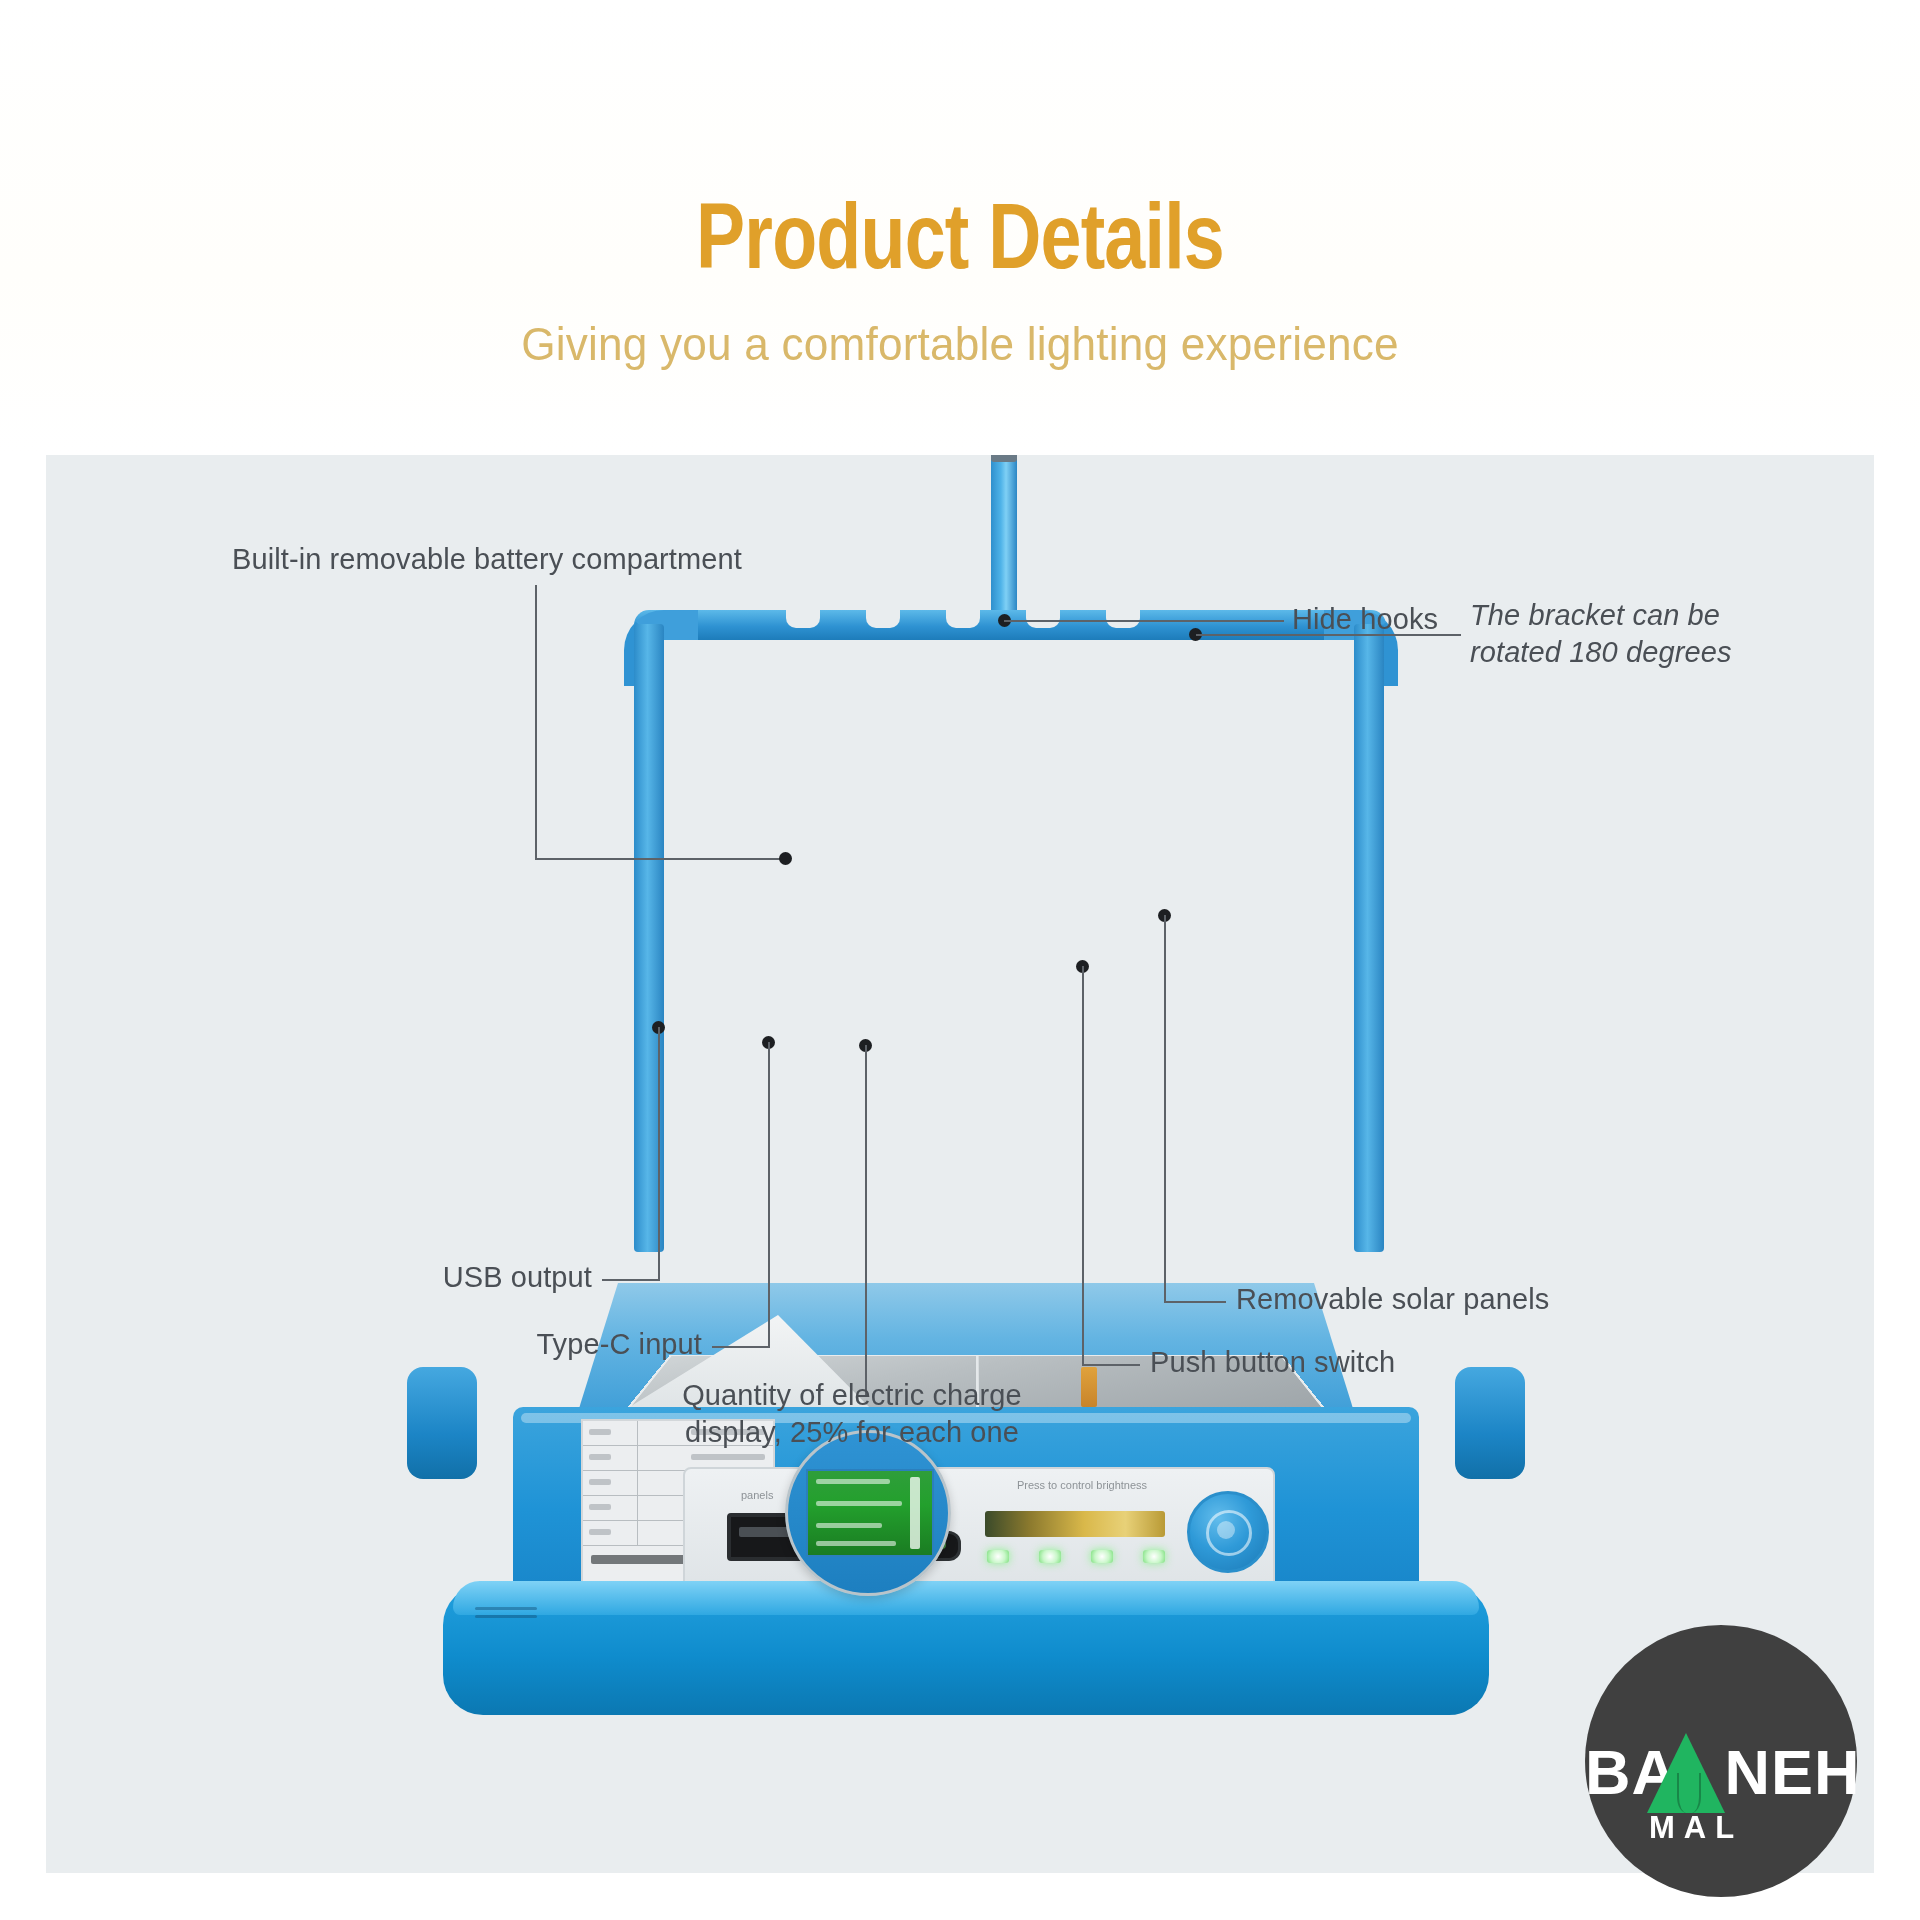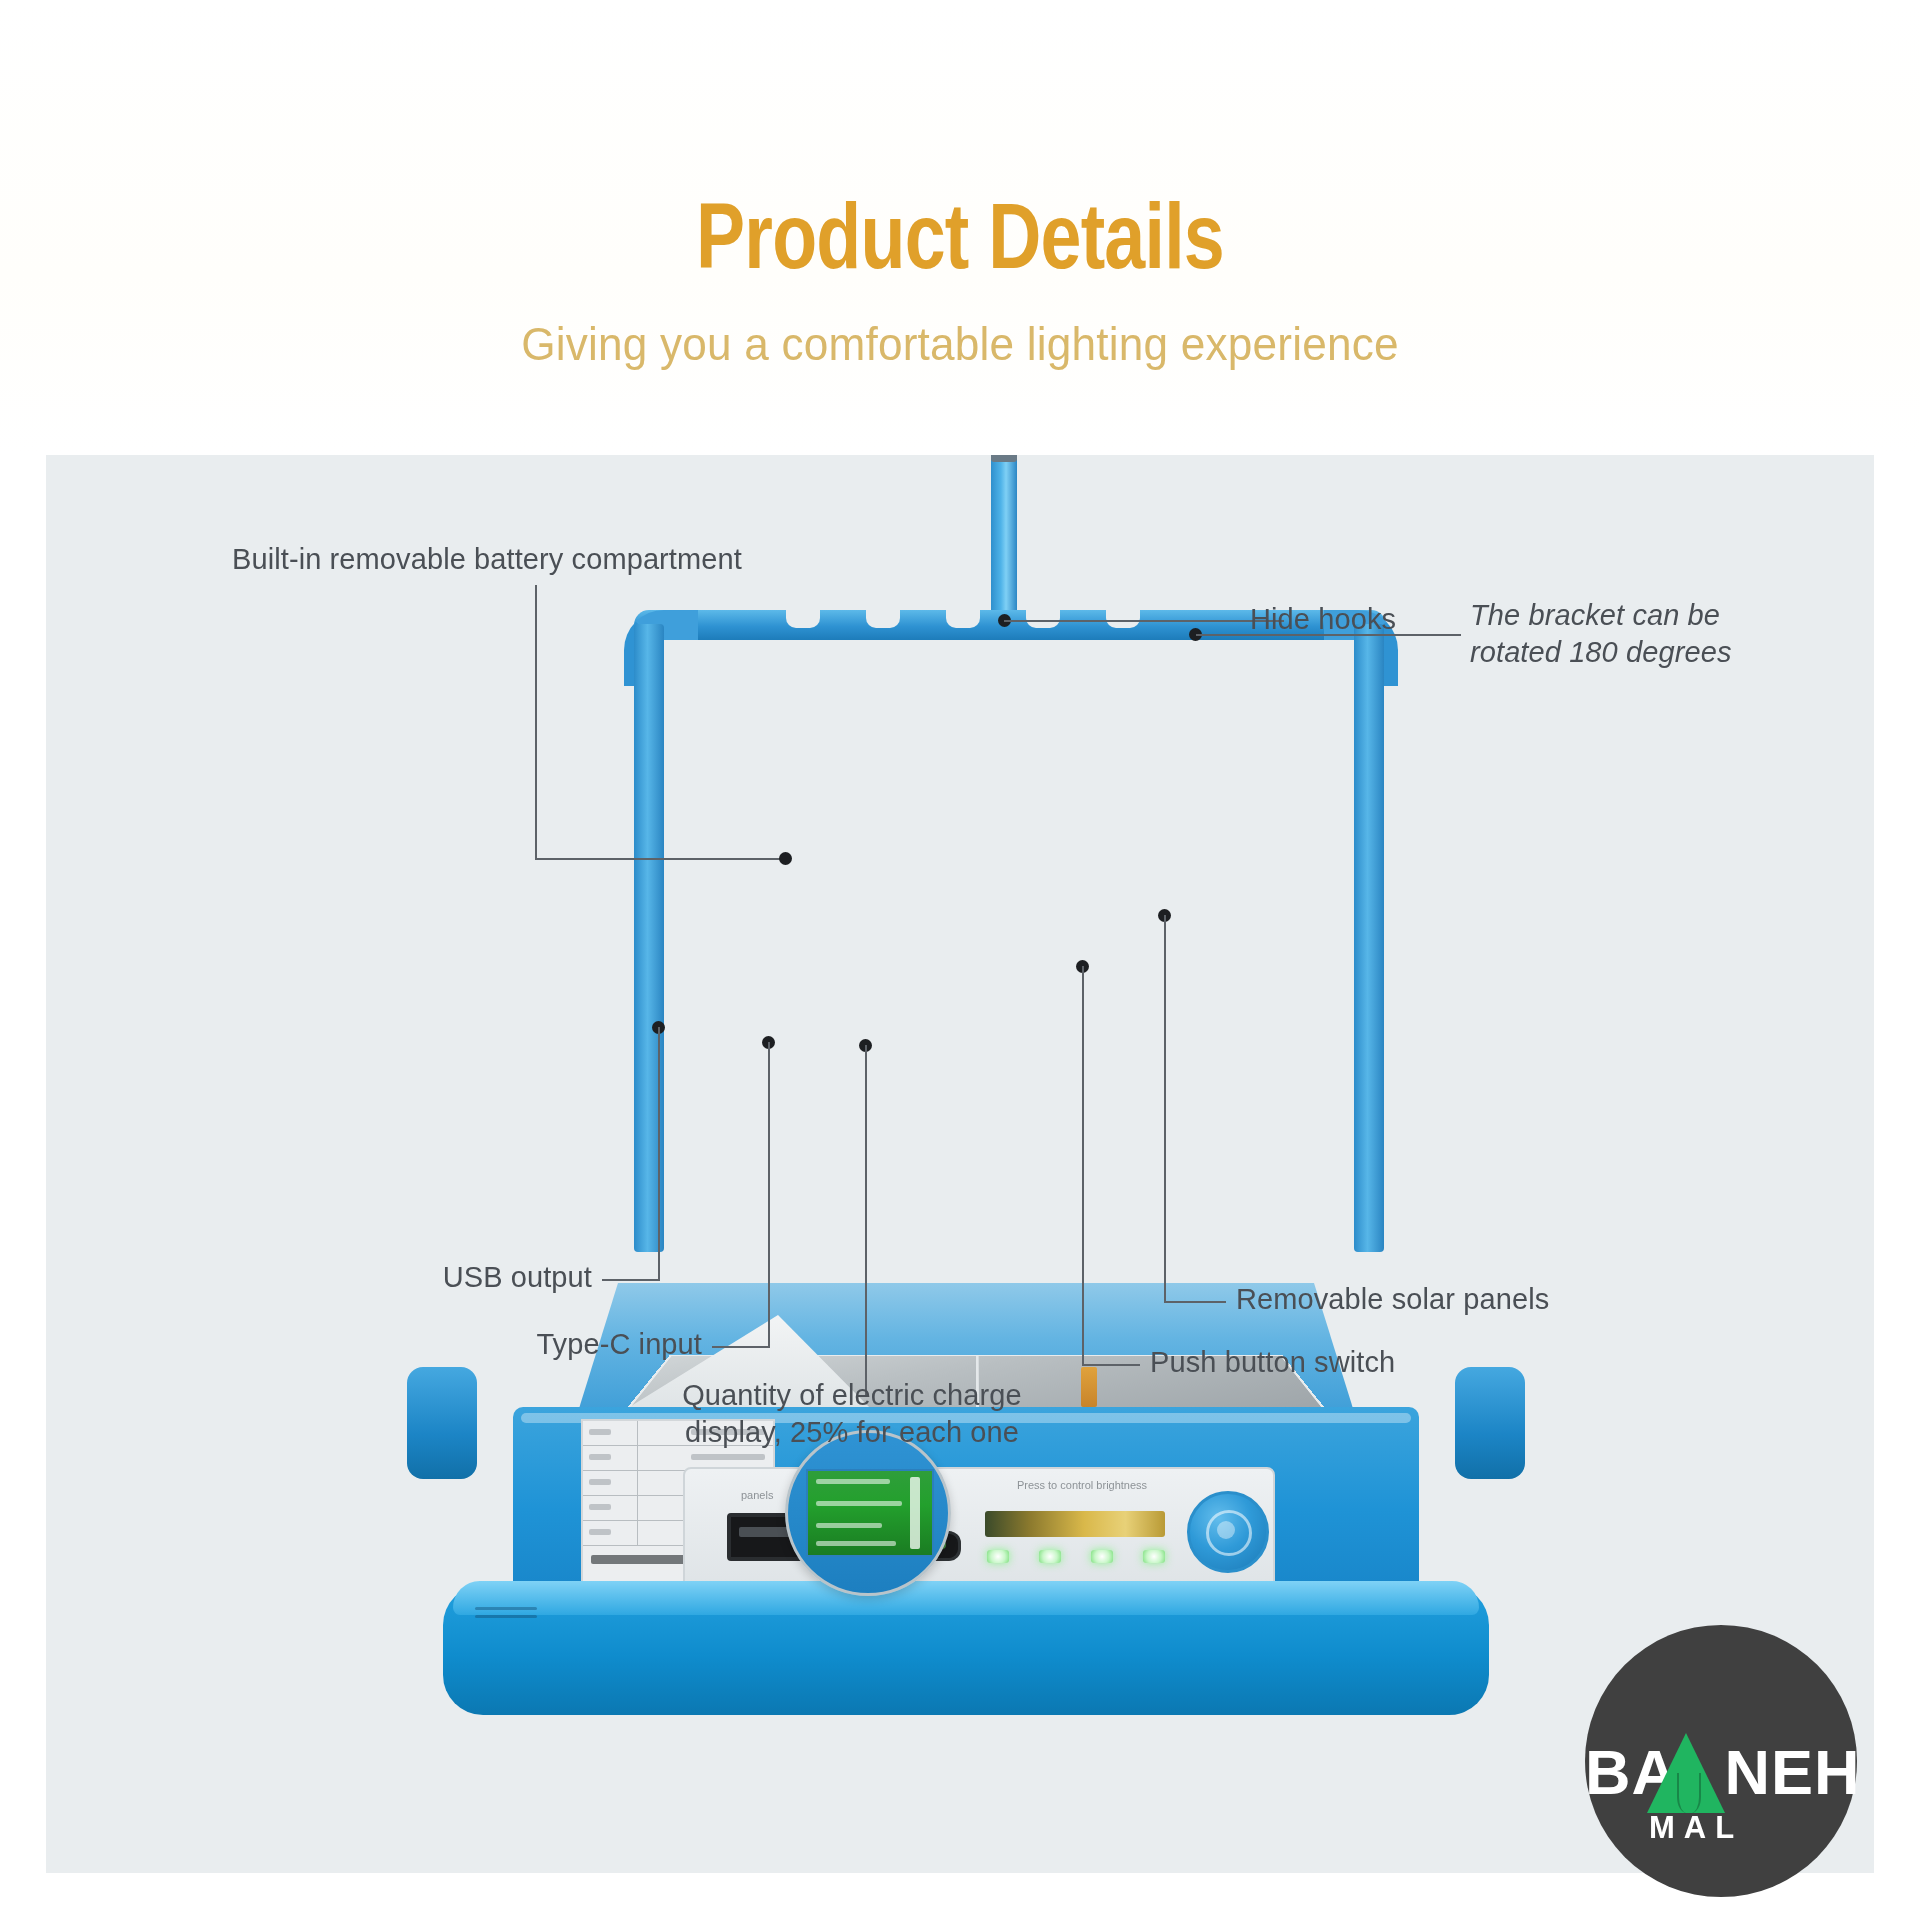--- a/index.html
+++ b/index.html
@@ -399,21 +399,21 @@
     <div class="ln lnv" style="left:819px;top:590px;height:350px;"></div>
 
     <div class="dot" style="left:716px;top:581px;"></div>
     <div class="ln lnv" style="left:722px;top:587px;height:306px;"></div>
     <div class="ln lnh" style="left:666px;top:891px;width:58px;"></div>
 
     <div class="dot" style="left:606px;top:566px;"></div>
     <div class="ln lnv" style="left:612px;top:572px;height:254px;"></div>
     <div class="ln lnh" style="left:556px;top:824px;width:58px;"></div>
 
-    <div class="anno" style="left:1204px;top:146px;">Hide hooks</div>
+    <div class="anno" style="left:1246px;top:146px;">Hide hooks</div>
 
     <div class="anno" style="left:186px;top:86px;">Built-in removable battery compartment</div>
 
     <div class="anno" style="left:1424px;top:142px;font-style:italic;">The bracket can be
 rotated 180 degrees</div>
 
     <div class="anno r" style="left:296px;top:804px;width:250px;">USB output</div>
 
     <div class="anno r" style="left:396px;top:871px;width:260px;">Type-C input</div>
 

